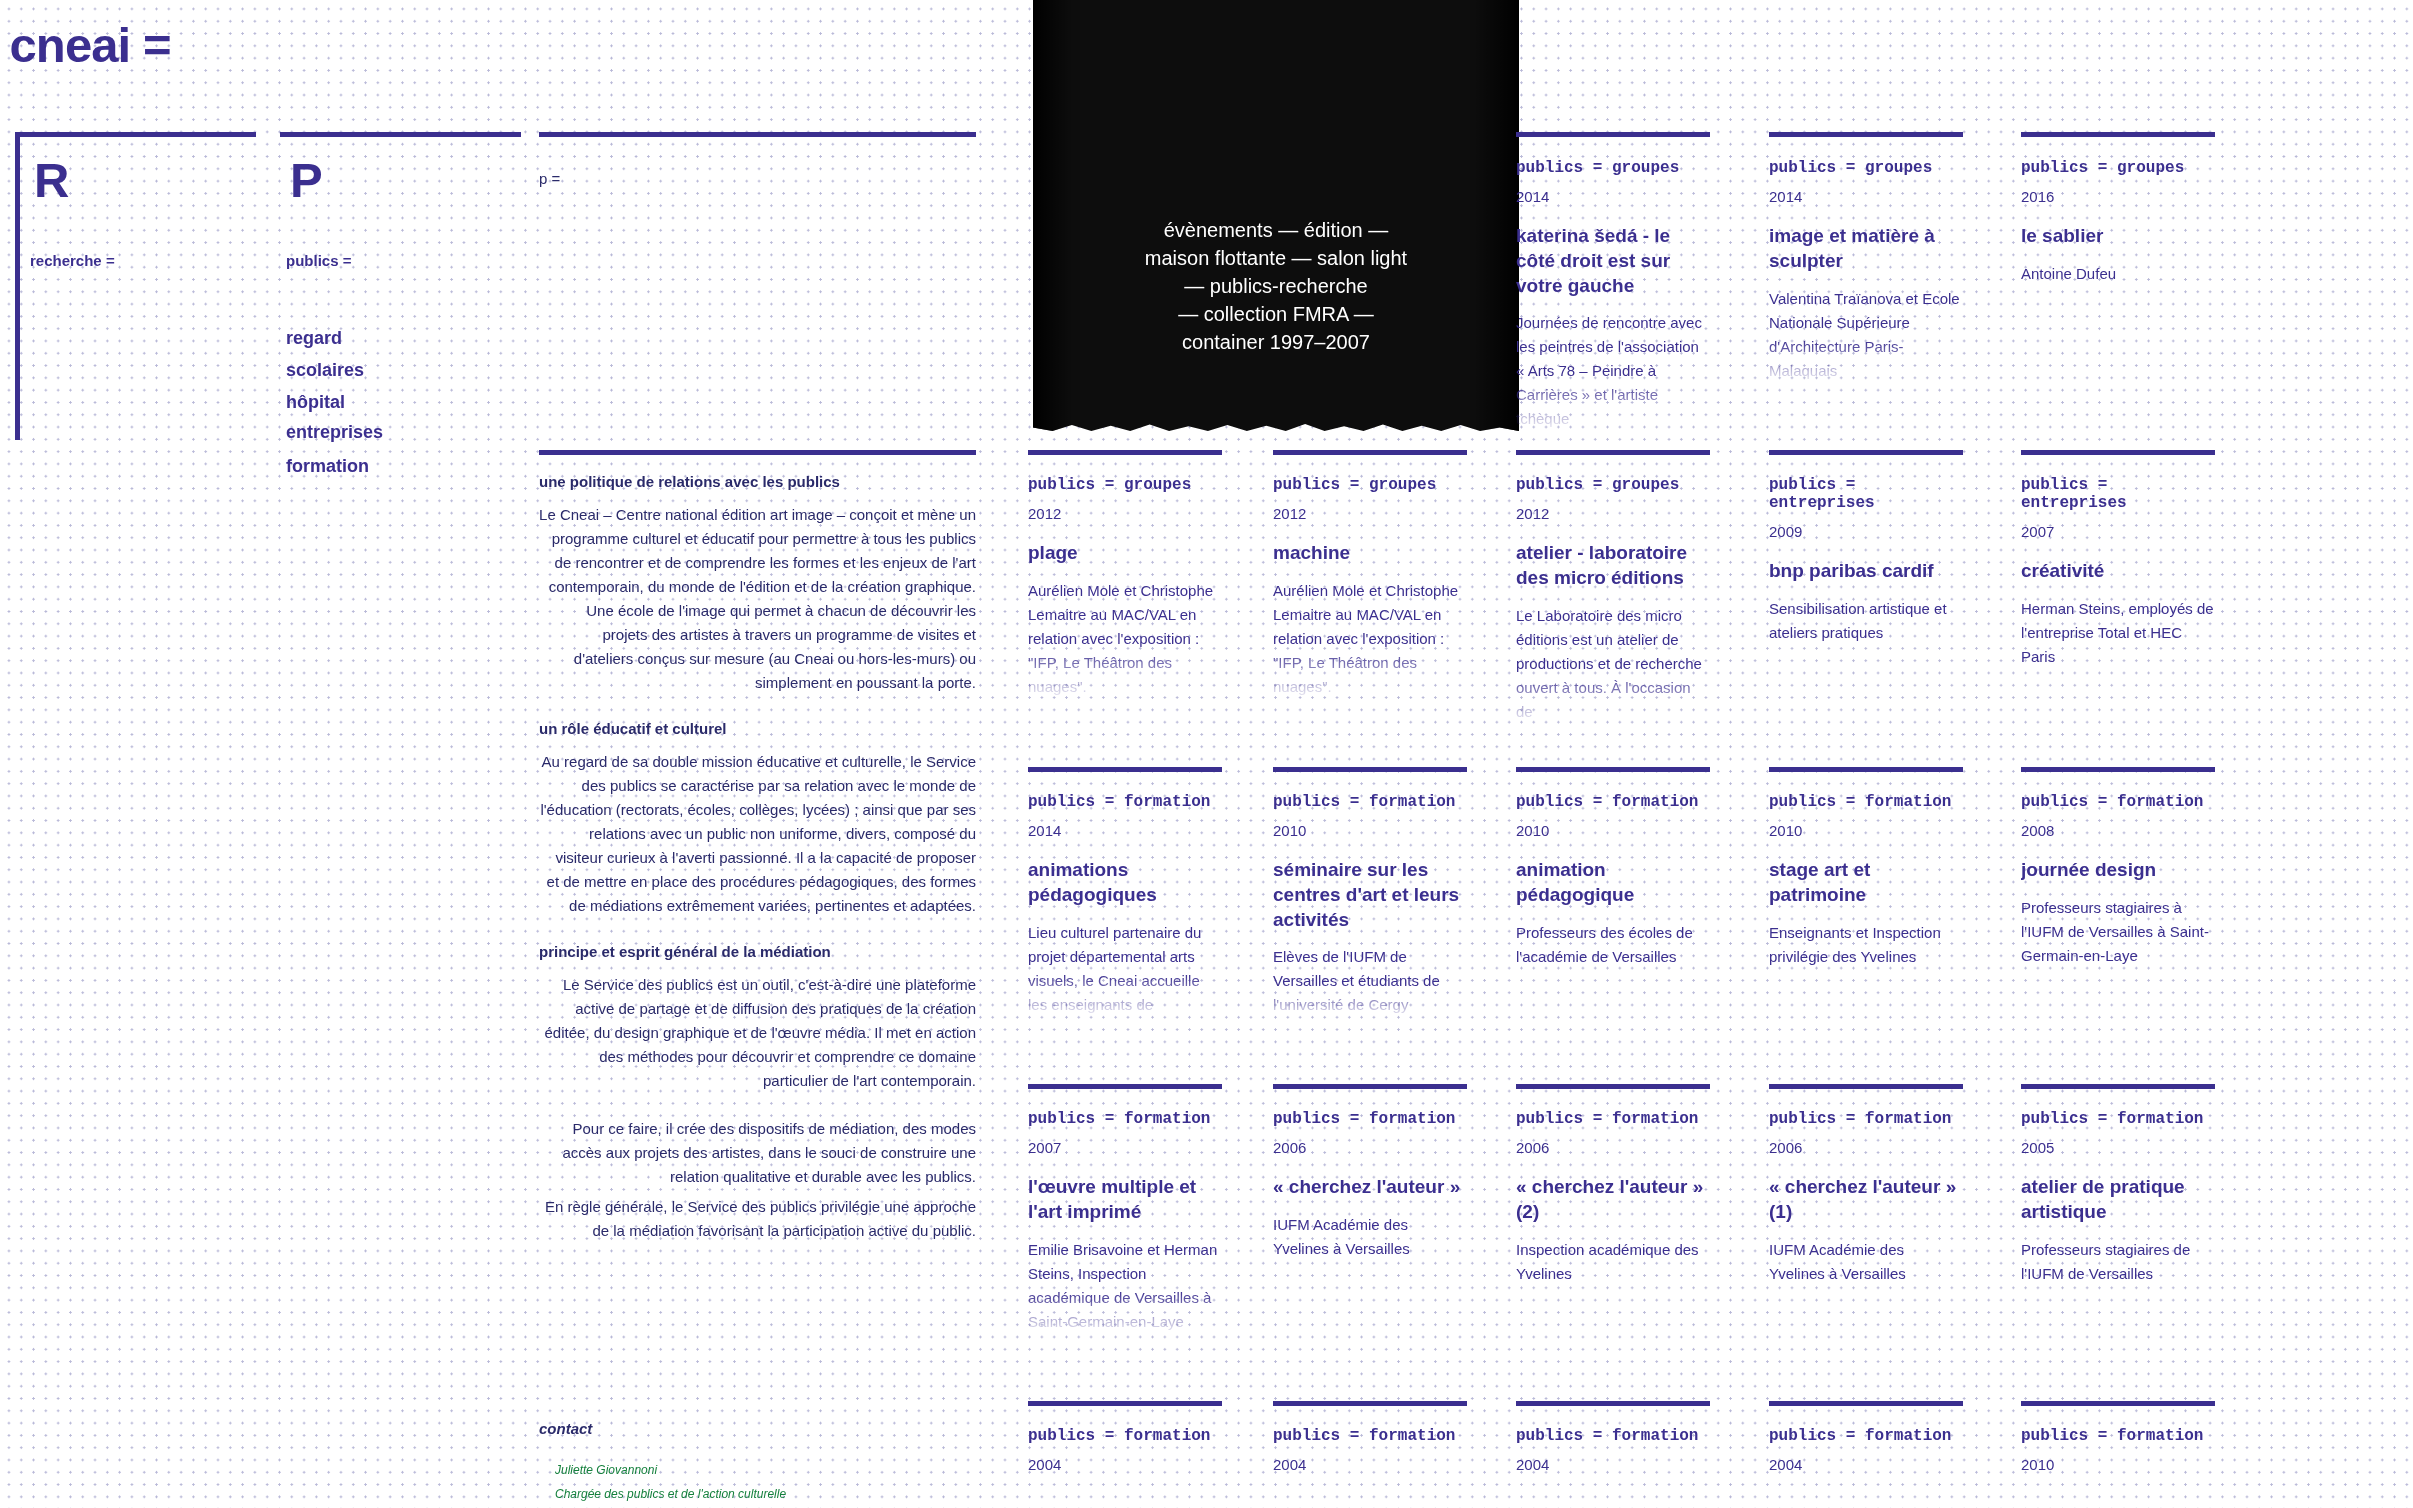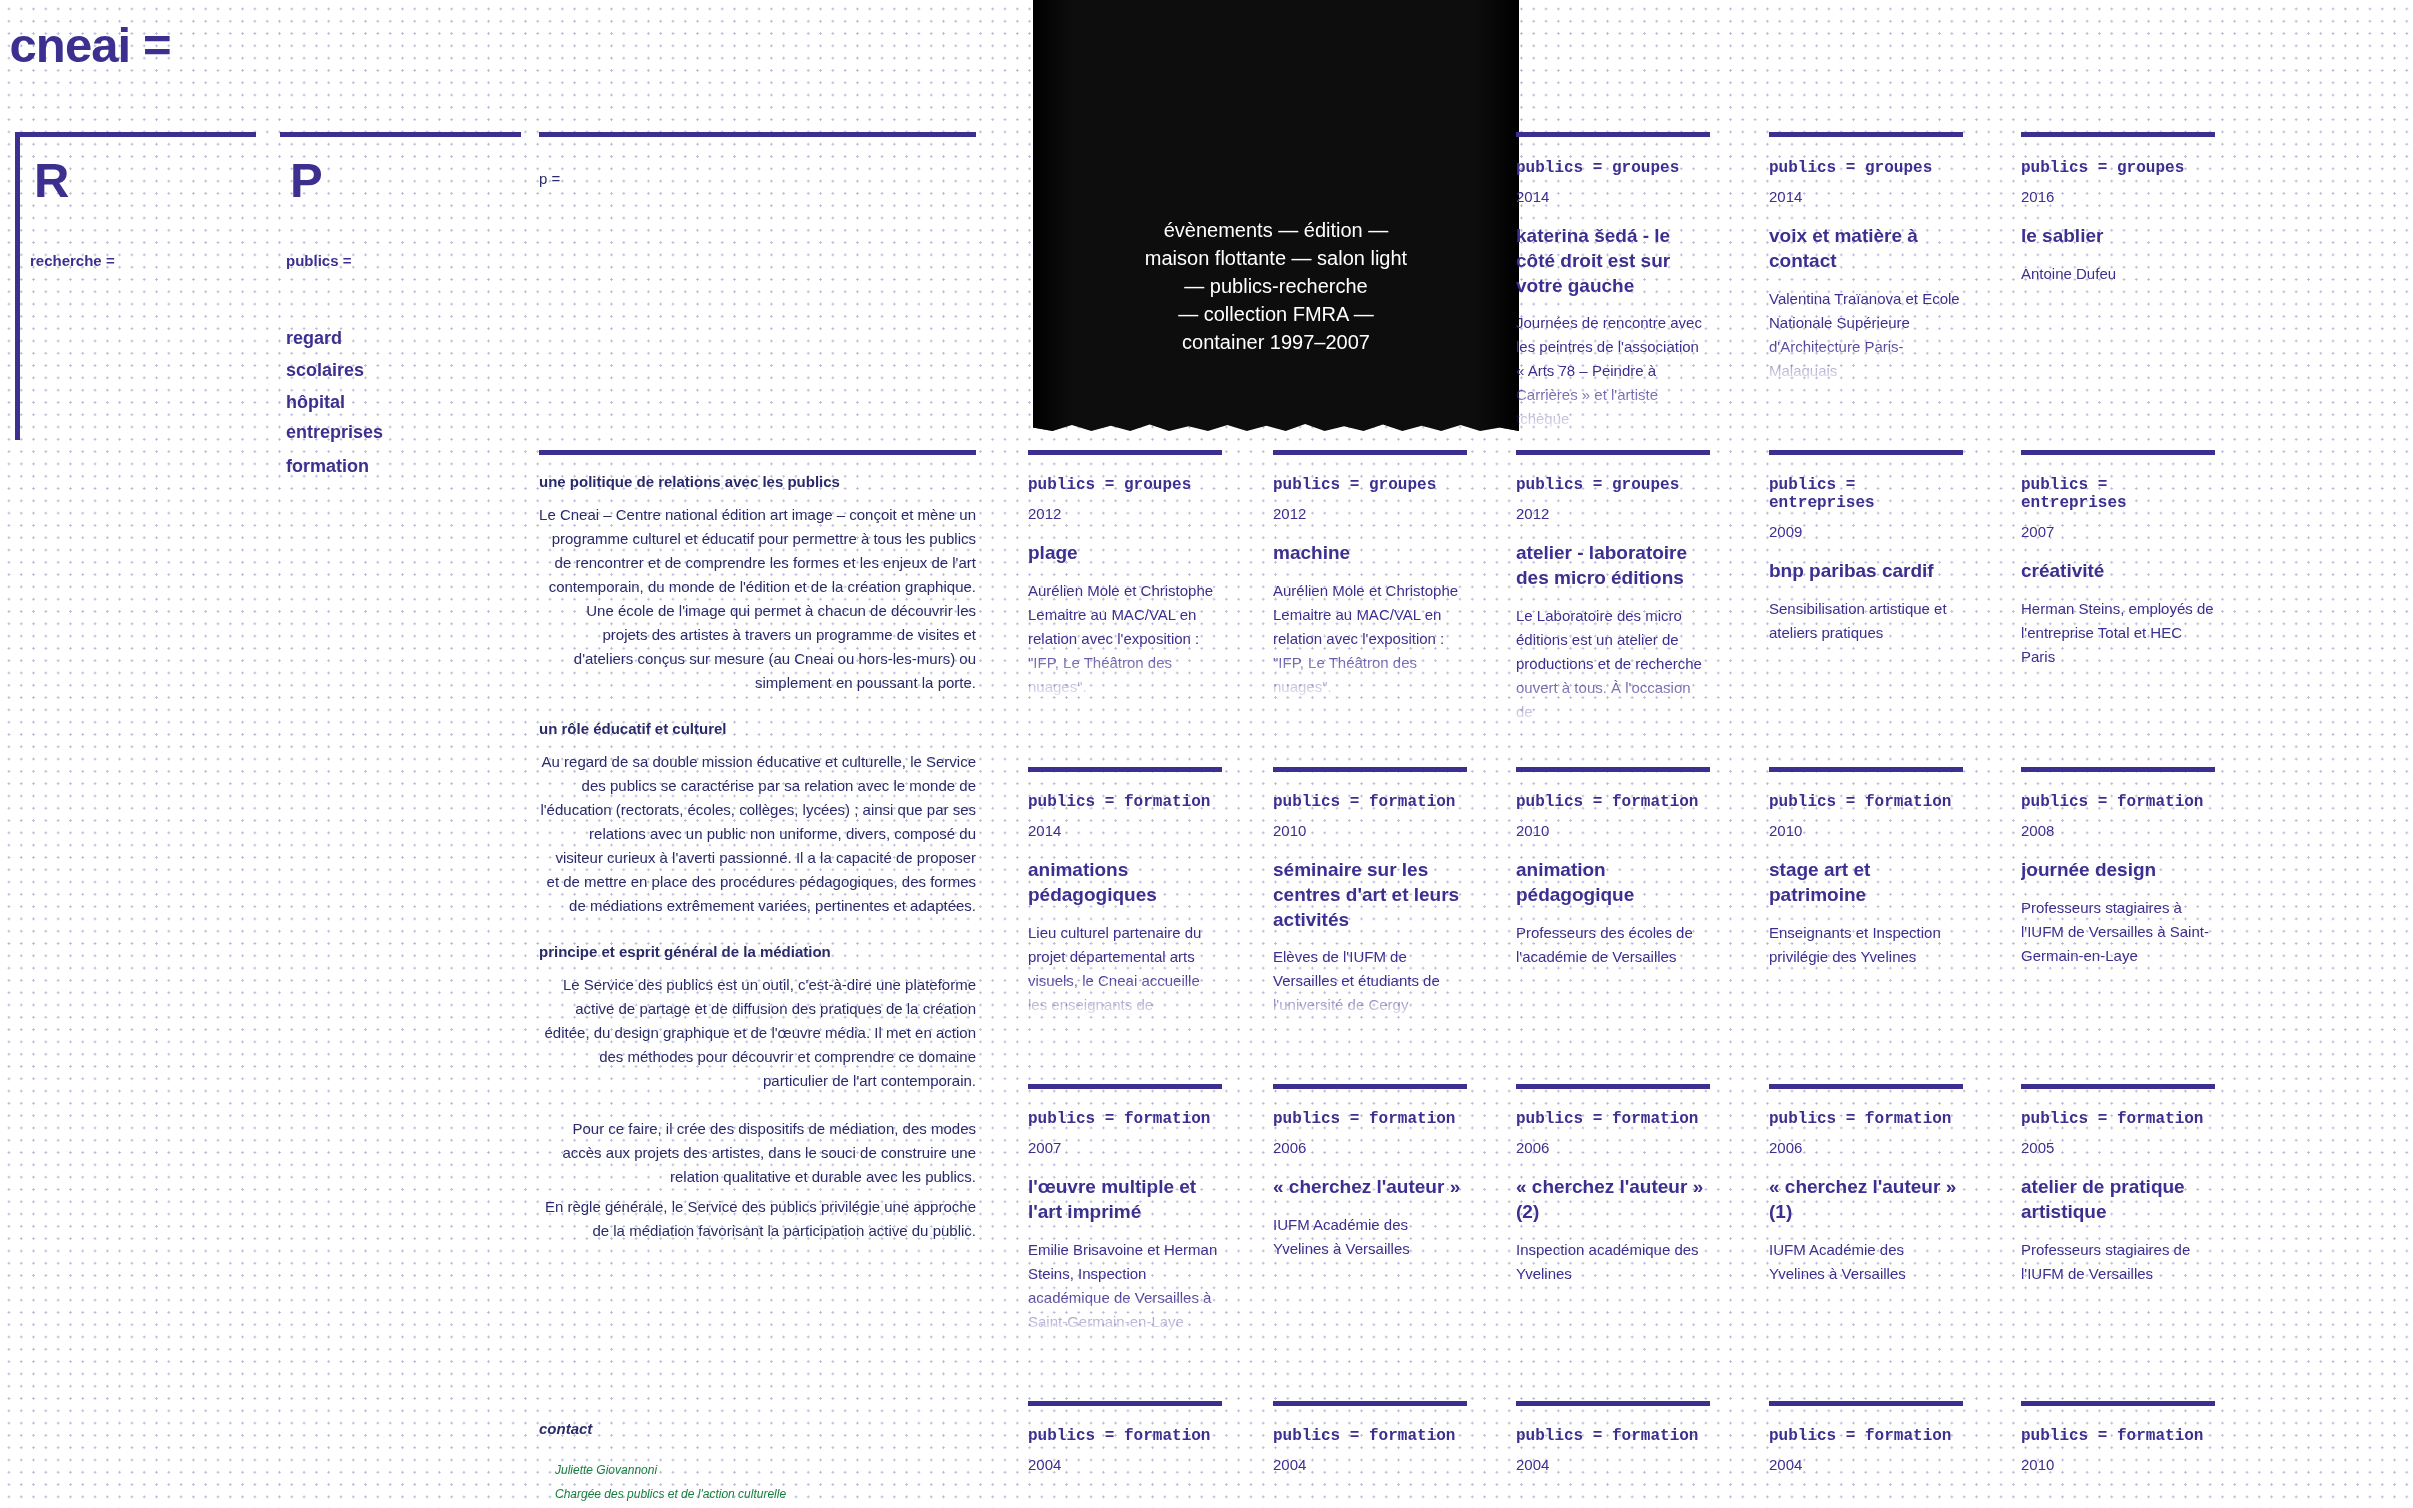--- a/index.html
+++ b/index.html
@@ -256,21 +256,21 @@
 
   <div class="cell fade" style="left:1516px; top:159px; width:194px; height:274px;">
     <p class="kicker">publics = groupes</p>
     <p class="year">2014</p>
     <p class="title">katerina šedá - le côté droit est sur votre gauche</p>
     <p class="desc">Journées de rencontre avec les peintres de l'association « Arts 78 – Peindre à Carrières » et l'artiste tchèque</p>
   </div>
   <div class="cell fade" style="left:1769px; top:159px; width:194px; height:274px;">
     <p class="kicker">publics = groupes</p>
     <p class="year">2014</p>
-    <p class="title">voix et matière à contact</p>
+    <p class="title">image et matière à sculpter</p>
     <p class="desc">Valentina Traïanova et Ecole Nationale Supérieure d'Architecture Paris-Malaquais</p>
   </div>
   <div class="cell" style="left:2021px; top:159px; width:194px; height:274px;">
     <p class="kicker">publics = groupes</p>
     <p class="year">2016</p>
     <p class="title">le sablier</p>
     <p class="desc">Antoine Dufeu</p>
   </div>
 
   <div class="cell fade" style="left:1028px; top:476px; width:194px; height:274px;">

